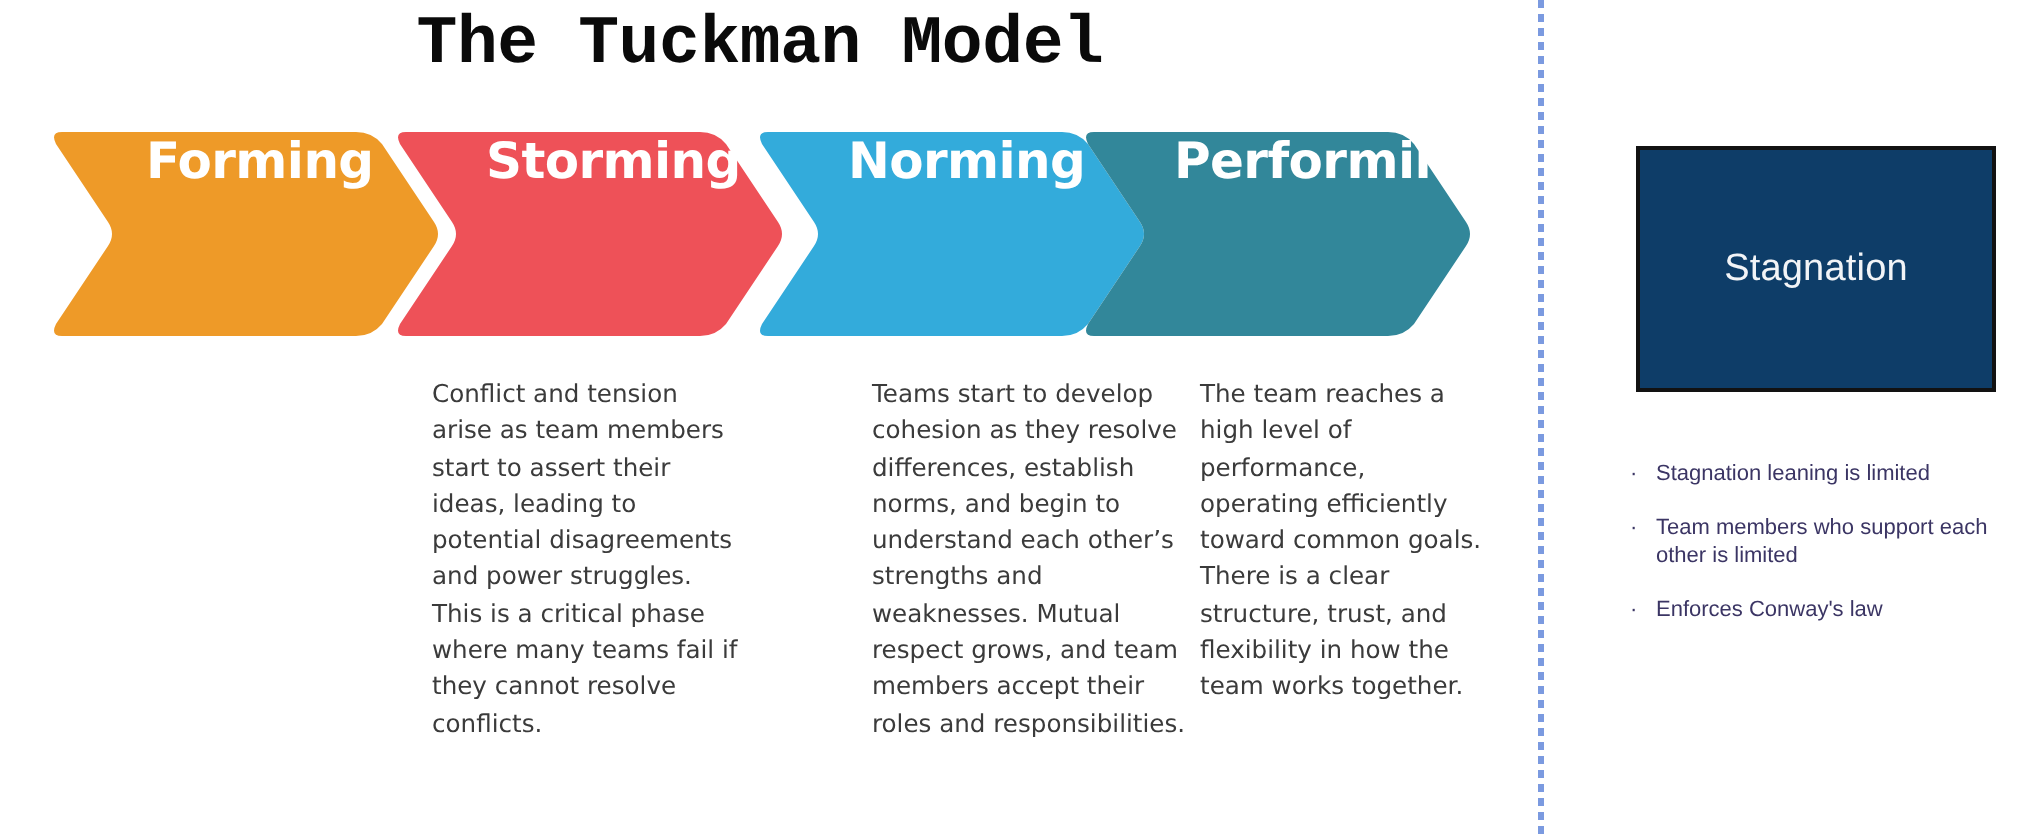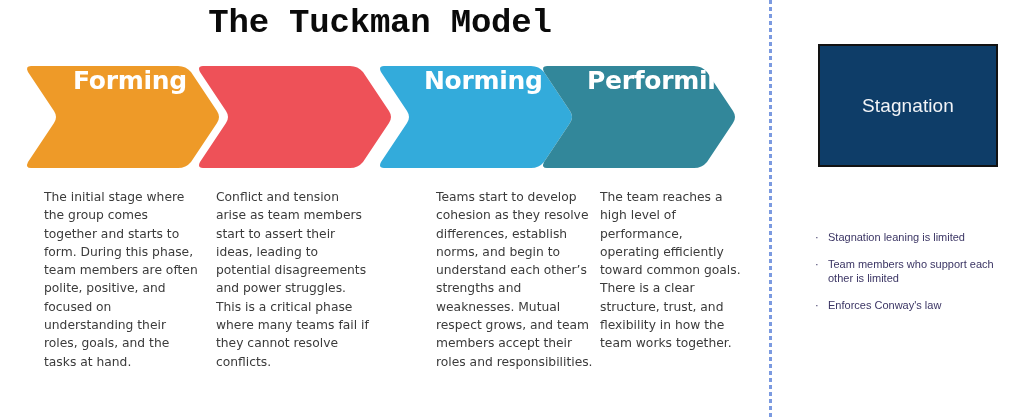--- a/index.html
+++ b/index.html
@@ -113,21 +113,21 @@
   #right-panel {
     position: absolute;
     left: 780px;
     top: 0;
     width: 242px;
     height: 419px;
   }
   #stagnation-box {
     position: absolute;
     left: 38px;
-    top: 44px;
+    top: 73px;
     width: 180px;
     height: 123px;
     background: #0E3D68;
     border: 2px solid #121212;
     box-sizing: border-box;
     display: flex;
     align-items: center;
     justify-content: center;
   }
   #stagnation-label {
@@ -185,40 +185,40 @@
     <svg class="chev-shape" viewBox="0 0 196 102" preserveAspectRatio="none">
       <path d="M 6 0 L 153 0 Q 161 0 166 6 L 192 45 Q 196 51 192 57 L 166 96 Q 161 102 153 102 L 6 102 Q 0 102 3 96 L 29 57 Q 33 51 29 45 L 3 6 Q 0 0 6 0 Z" fill="#EE9A28"></path>
     </svg>
     <span class="stage-label">Forming</span>
   </div>
 
   <div class="stage-chevron" id="stage-1">
     <svg class="chev-shape" viewBox="0 0 196 102" preserveAspectRatio="none">
       <path d="M 6 0 L 153 0 Q 161 0 166 6 L 192 45 Q 196 51 192 57 L 166 96 Q 161 102 153 102 L 6 102 Q 0 102 3 96 L 29 57 Q 33 51 29 45 L 3 6 Q 0 0 6 0 Z" fill="#EE5158"></path>
     </svg>
+    <span class="stage-label">Storming</span>
   </div>
 
   <div class="stage-chevron" id="stage-2">
     <svg class="chev-shape" viewBox="0 0 196 102" preserveAspectRatio="none">
       <path d="M 6 0 L 153 0 Q 161 0 166 6 L 192 45 Q 196 51 192 57 L 166 96 Q 161 102 153 102 L 6 102 Q 0 102 3 96 L 29 57 Q 33 51 29 45 L 3 6 Q 0 0 6 0 Z" fill="#33ABDB"></path>
     </svg>
     <span class="stage-label">Norming</span>
   </div>
 
   <div class="stage-chevron" id="stage-3">
     <svg class="chev-shape" viewBox="0 0 196 102" preserveAspectRatio="none">
       <path d="M 6 0 L 153 0 Q 161 0 166 6 L 192 45 Q 196 51 192 57 L 166 96 Q 161 102 153 102 L 6 102 Q 0 102 3 96 L 29 57 Q 33 51 29 45 L 3 6 Q 0 0 6 0 Z" fill="#32879A"></path>
     </svg>
     <span class="stage-label">Performing</span>
   </div>
 
 </div>
 
 <div id="descriptions">
-  <div class="stage-desc" id="desc-0">The initial stage where the group comes together and starts to form. During this phase, team members are often polite, positive, and focused on understanding their roles, goals, and the tasks at hand.</div>
   <div class="stage-desc" id="desc-1">Conflict and tension arise as team members start to assert their ideas, leading to potential disagreements and power struggles. This is a critical phase where many teams fail if they cannot resolve conflicts.</div>
   <div class="stage-desc" id="desc-2">Teams start to develop cohesion as they resolve differences, establish norms, and begin to understand each other’s strengths and weaknesses. Mutual respect grows, and team members accept their roles and responsibilities.</div>
   <div class="stage-desc" id="desc-3">The team reaches a high level of performance, operating efficiently toward common goals. There is a clear structure, trust, and flexibility in how the team works together.</div>
 </div>
 
 <div id="vertical-divider"></div>
 
 <div id="right-panel">
 
   <div id="stagnation-box">

